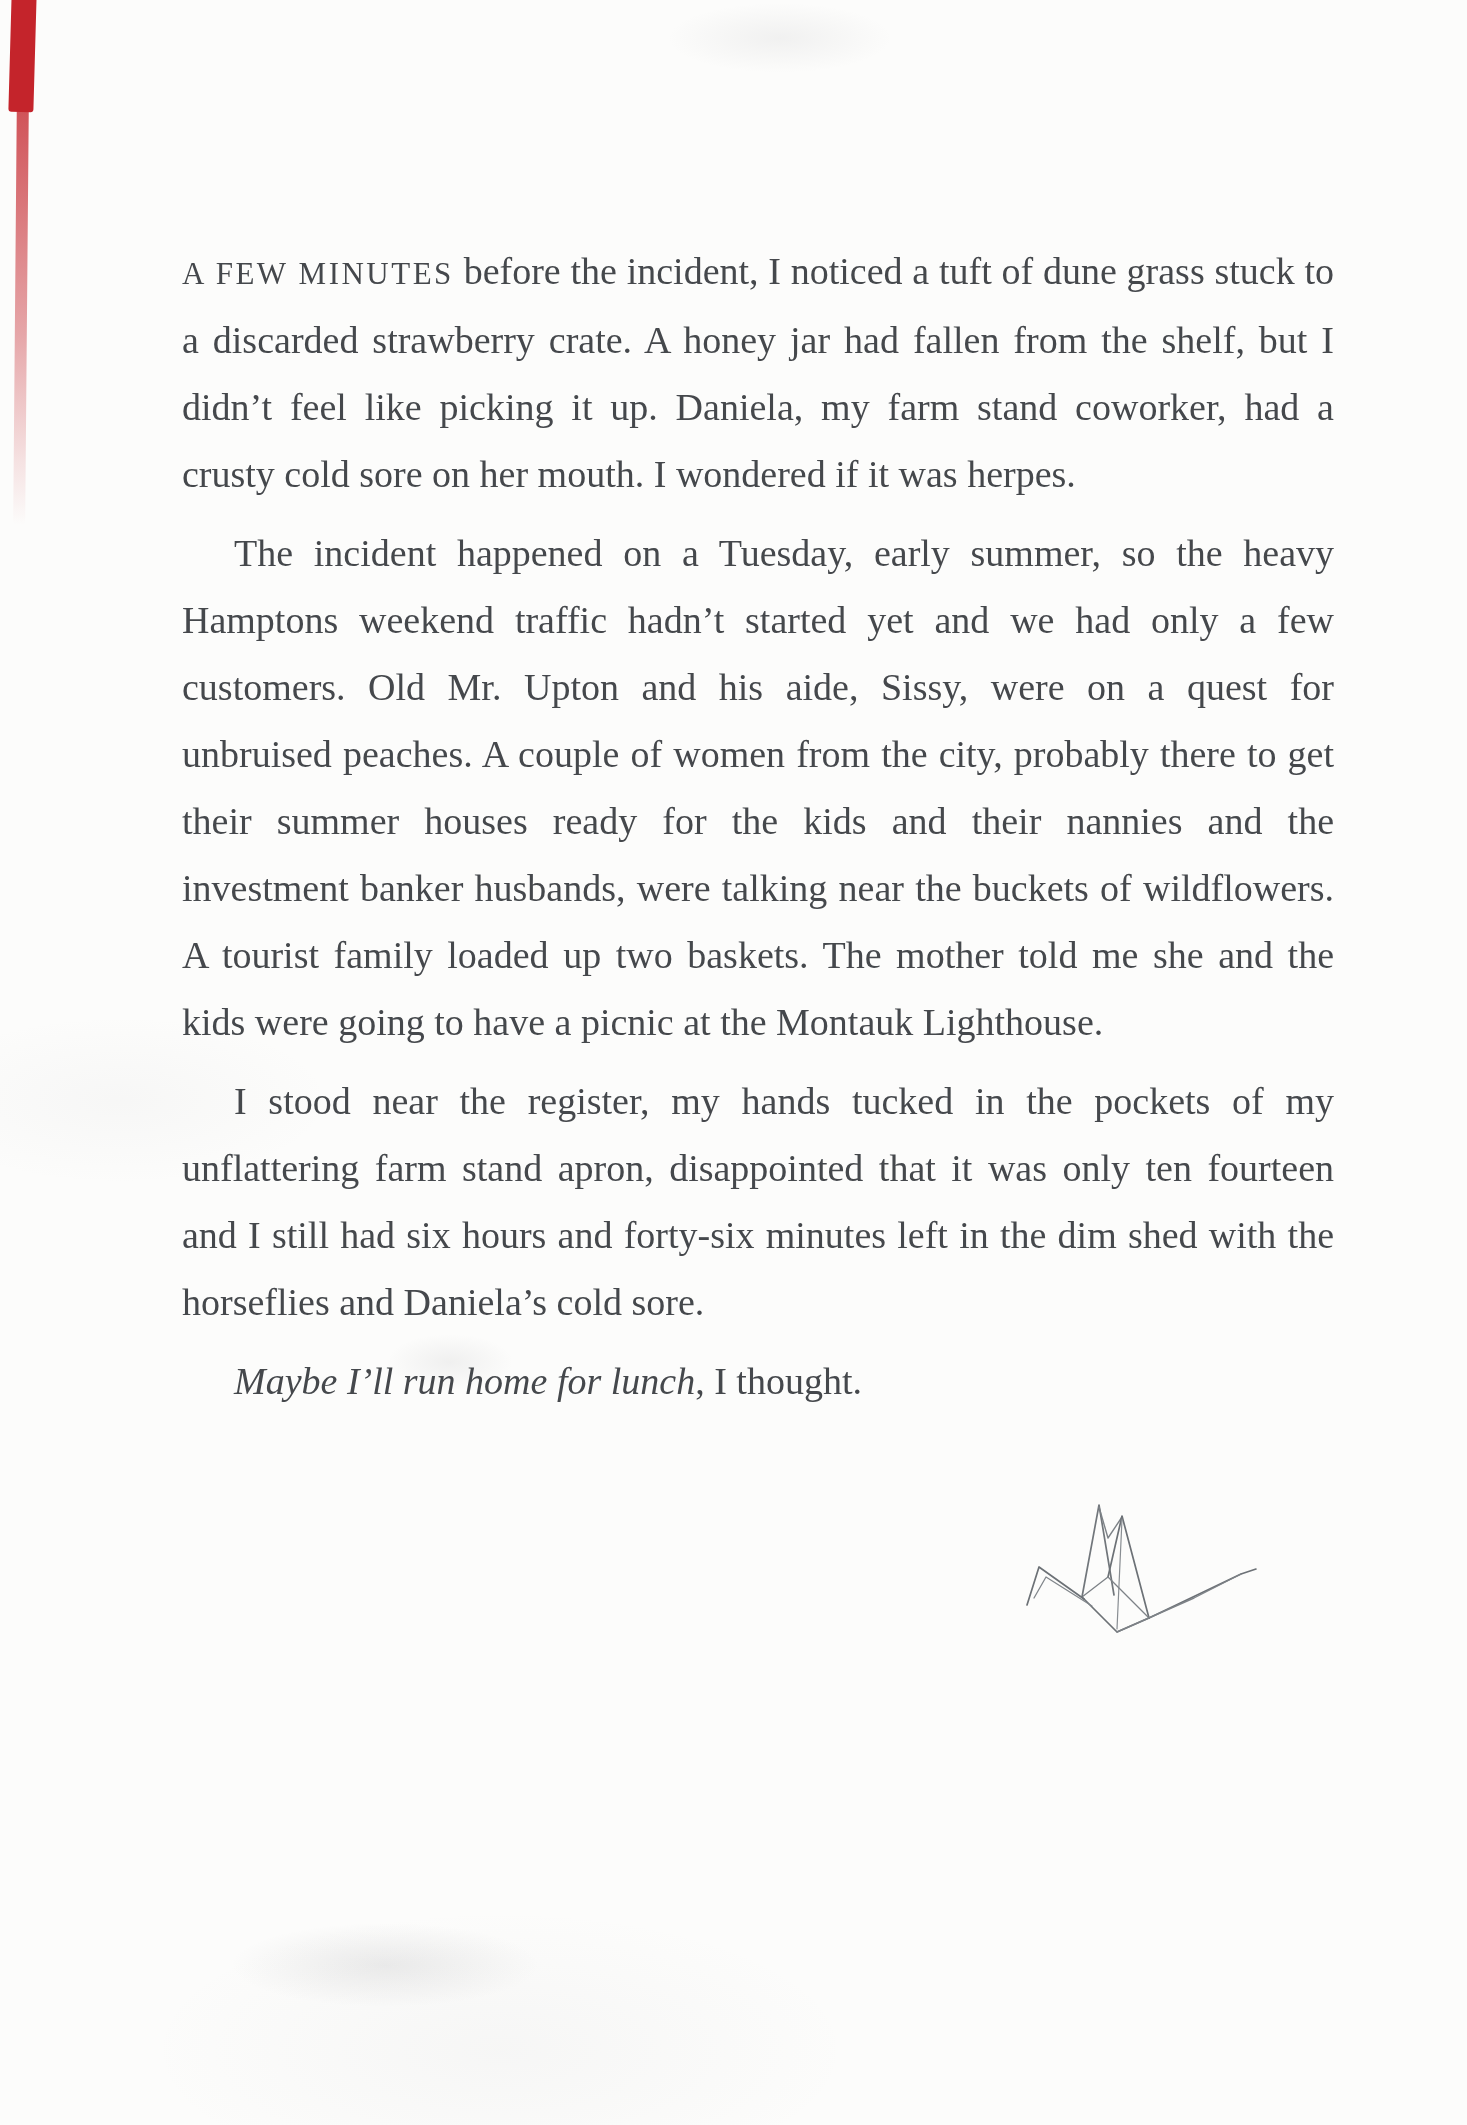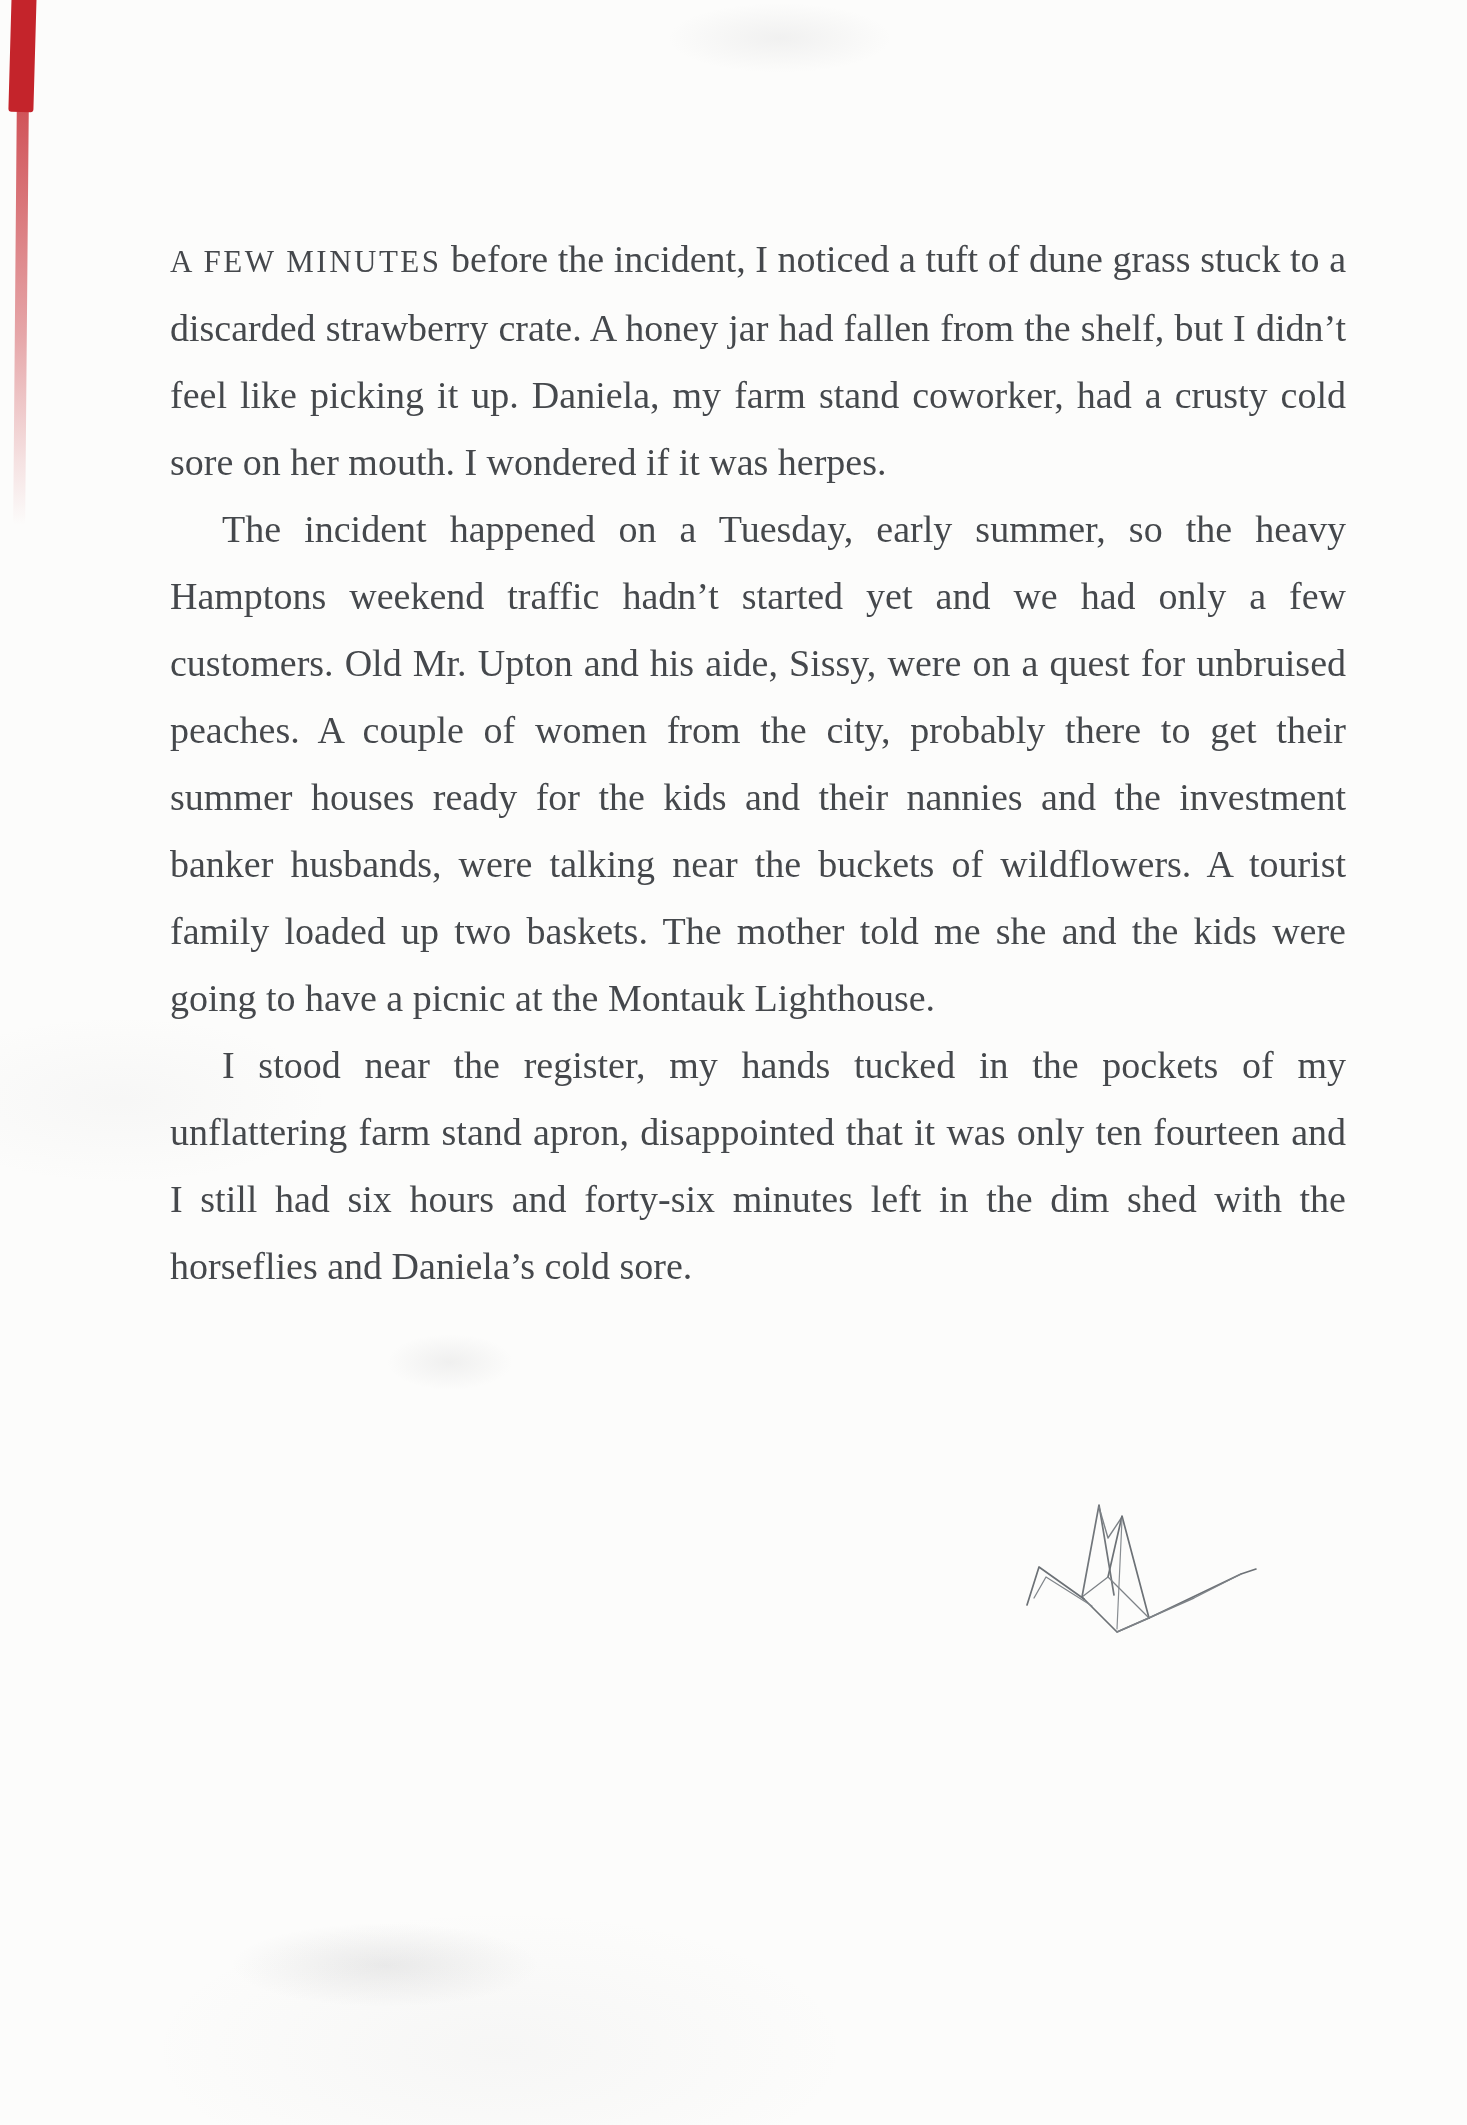--- a/index.html
+++ b/index.html
@@ -44,21 +44,21 @@
   .textblock {
     position: absolute;
     left: 170px;
     top: 226px;
     width: 1176px;
     color: #45484c;
     font-size: 38px;
     line-height: 67px;
     text-align: justify;
   }
-  .textblock p { margin: 0; text-indent: 52px; }
+  .textblock p { margin: 12px; text-indent: 52px; }
   .textblock p.first { text-indent: 0; }
   .opener {
     font-size: 31px;
     letter-spacing: 2.5px;
   }
   .italic { font-style: italic; }
   .crane {
     position: absolute;
     left: 998px;
     top: 1476px;
@@ -71,20 +71,21 @@
 
 <div class="page">
 
   <div class="edge-red-top"></div>
   <div class="edge-red-tail"></div>
 
   <div class="textblock">
     <p class="first"><span class="opener">A FEW MINUTES</span><span> before the incident, I noticed a tuft of dune grass stuck to a discarded strawberry crate. A honey jar had fallen from the shelf, but I didn’t feel like picking it up. Daniela, my farm stand coworker, had a crusty cold sore on her mouth. I wondered if it was herpes.</span></p>
     <p><span>The incident happened on a Tuesday, early summer, so the heavy Hamptons weekend traffic hadn’t started yet and we had only a few customers. Old Mr. Upton and his aide, Sissy, were on a quest for unbruised peaches. A couple of women from the city, probably there to get their summer houses ready for the kids and their nannies and the investment banker husbands, were talking near the buckets of wildflowers. A tourist family loaded up two baskets. The mother told me she and the kids were going to have a picnic at the Montauk Lighthouse.</span></p>
     <p><span>I stood near the register, my hands tucked in the pockets of my unflattering farm stand apron, disappointed that it was only ten fourteen and I still had six hours and forty-six minutes left in the dim shed with the horseflies and Daniela’s cold sore.</span></p>
+    <p><span class="italic">Maybe I’ll run home for lunch</span><span>, I thought.</span></p>
   </div>
 
   <svg class="crane" viewBox="0 0 266 188" fill="none" xmlns="http://www.w3.org/2000/svg">
 
     <polyline points="84,121 101,29 116,119" stroke="#71767b" stroke-width="1.7" stroke-linejoin="round" stroke-linecap="round"></polyline>
     <polyline points="101,31 110,62 124,41" stroke="#7d8287" stroke-width="1.4" stroke-linejoin="round" stroke-linecap="round"></polyline>
 
     <polyline points="110,101 124,40 151,142" stroke="#6c7176" stroke-width="1.7" stroke-linejoin="round" stroke-linecap="round"></polyline>
     <polyline points="124,43 119,153" stroke="#888d92" stroke-width="1.2" stroke-linecap="round"></polyline>
 

